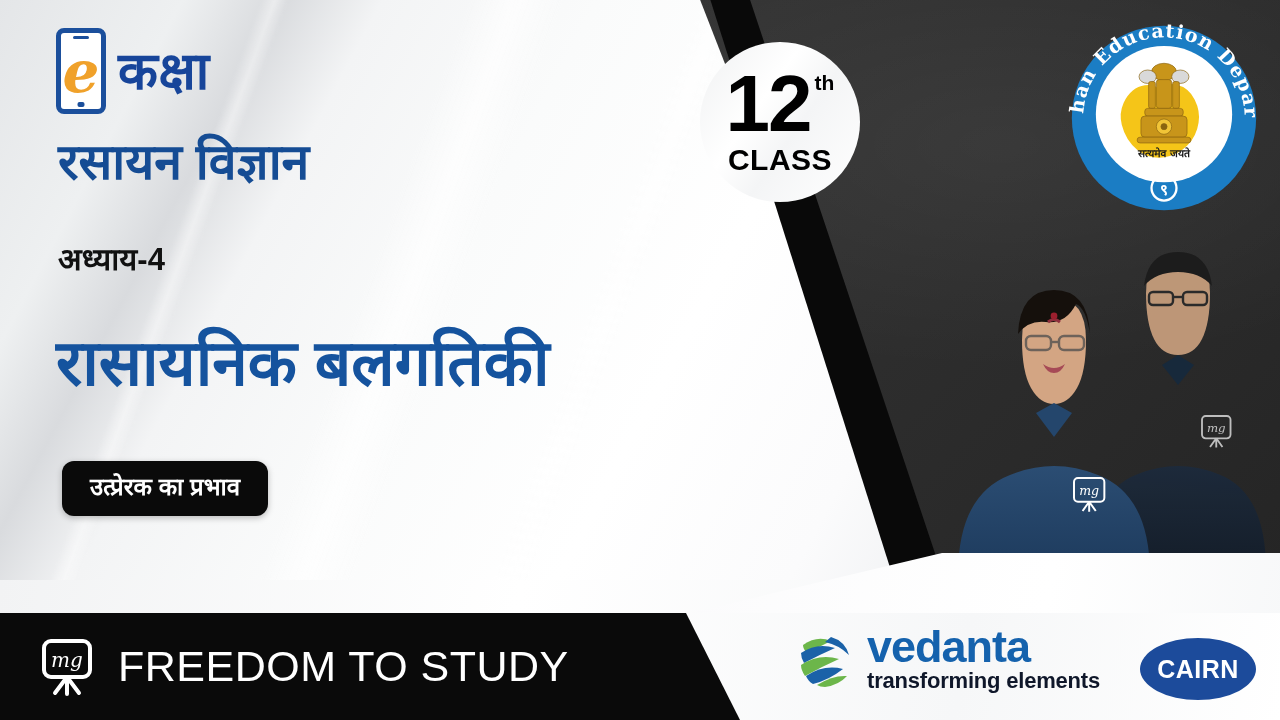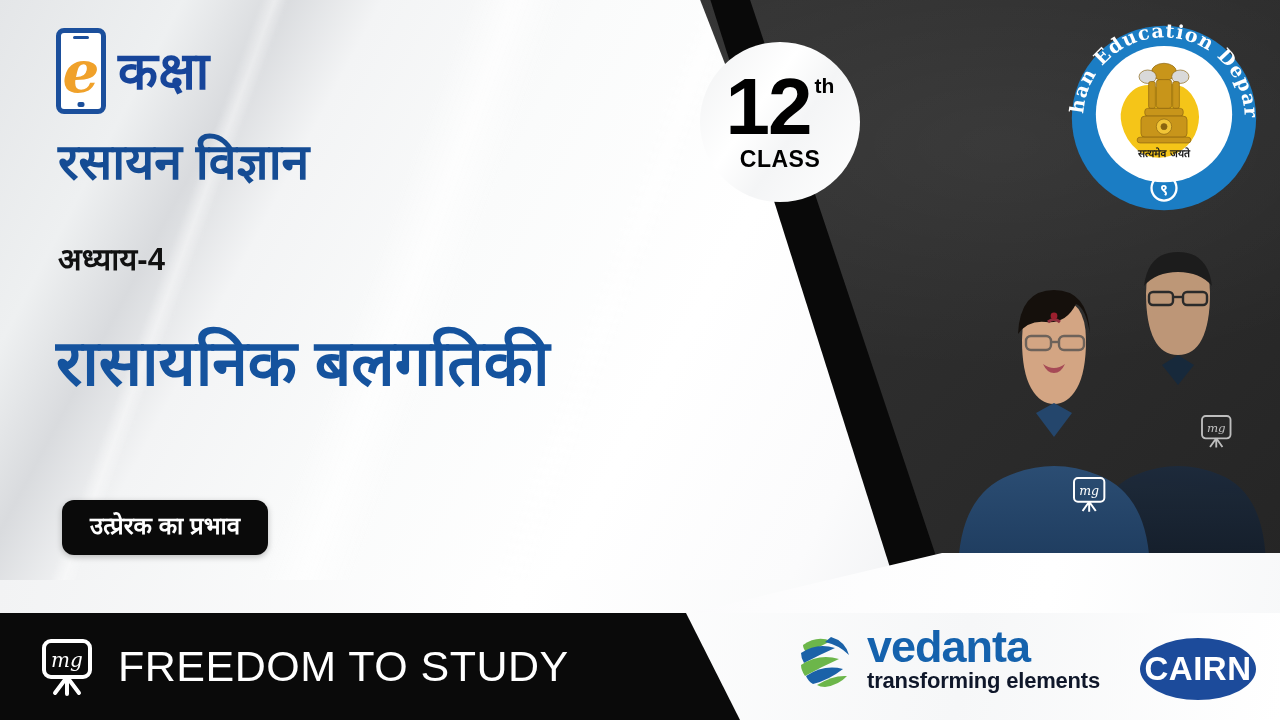--- a/index.html
+++ b/index.html
@@ -146,21 +146,21 @@
     left: 56px; top: 330px;
     font-size: 64px;
     font-weight: 700;
     color: #15539e;
     line-height: 1.05;
     white-space: nowrap;
   }
 
   .topic-badge {
     position: absolute;
-    left: 62px; top: 500px;
+    left: 62px; top: 461px;
     background: #0a0a0a;
     color: #ffffff;
     border-radius: 12px;
     padding: 13px 28px 16px;
     font-size: 24px;
     font-weight: 600;
     line-height: 1.1;
     box-shadow: 0 2px 6px rgba(0,0,0,.25);
   }
 
@@ -200,21 +200,21 @@
     letter-spacing: -2px;
   }
   .class-sup {
     font-size: 21px;
     font-weight: 700;
     color: #000;
     margin-top: 6px;
     margin-left: 4px;
   }
   .class-word {
-    font-size: 23px;
+    font-size: 30px;
     font-weight: 700;
     color: #000;
     letter-spacing: .5px;
     margin-top: 3px;
   }
 
   
   .emblem {
     position: absolute;
     left: 1068px; top: 22px;
@@ -278,21 +278,21 @@
     left: 1140px; top: 638px;
     width: 116px; height: 62px;
     border-radius: 50%;
     background: #1c4b9b;
     display: flex;
     align-items: center;
     justify-content: center;
   }
   .cairn-text {
     color: #ffffff;
-    font-size: 33px;
+    font-size: 25px;
     font-weight: 700;
     letter-spacing: .5px;
     text-align: right;
   }
 </style>
 </head>
 <body>
 
 <div id="slide">
 

